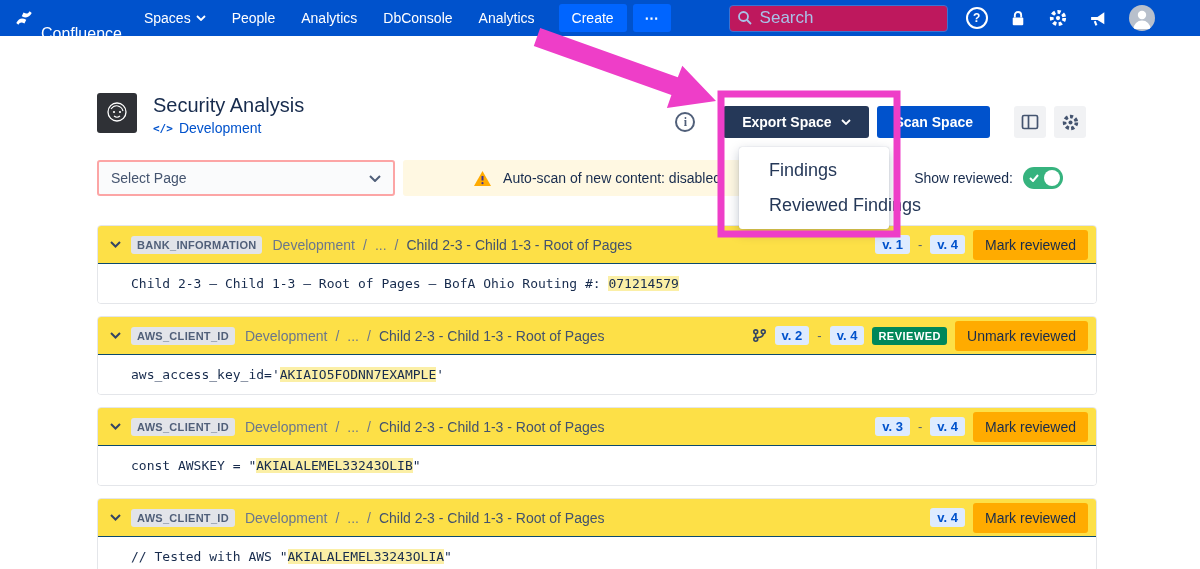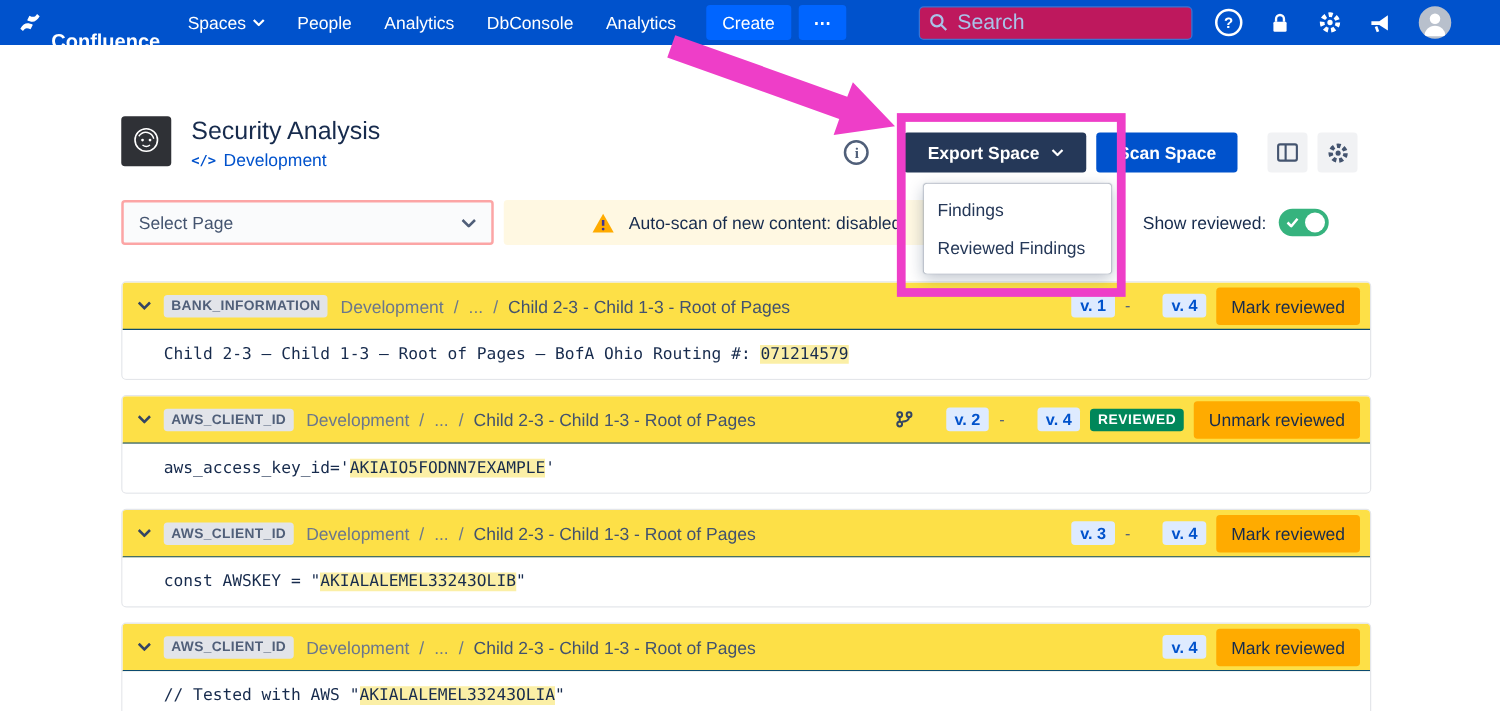--- a/index.html
+++ b/index.html
@@ -8,21 +8,21 @@
     font-family: "Liberation Sans", sans-serif;
     background:#fff; color:#172B4D; position:relative;
   }
 
   
   .navbar {
     height:36px; background:#0052CC; color:#fff;
     display:flex; align-items:center; padding:0 14px; font-size:14px;
   }
   .brand { display:flex; align-items:center; gap:7px; margin-right:22px; cursor:pointer; }
-  .brand-name { font-size:16px; font-weight:700;margin-top:31px; }
+  .brand-name { font-size:16px; font-weight:400;margin-top:31px; }
   .nav-items { display:flex; align-items:center; gap:26px; }
   .nav-item { display:flex; align-items:center; gap:5px; cursor:pointer; white-space:nowrap; }
   .btn-create {
     background:#0065FF; border:none; color:#fff; font-size:14px; font-weight:500;
     border-radius:3px; padding:6px 13px; margin-left:24px; cursor:pointer;
     font-family:inherit;
   }
   .btn-more {
     background:#0065FF; border:none; color:#fff; font-size:14px; font-weight:700;
     border-radius:3px; padding:6px 12px; margin-left:6px; cursor:pointer; font-family:inherit;
@@ -113,21 +113,21 @@
   .type-badge {
     background:#E2E4E9; color:#505F79; font-size:11px; font-weight:700; letter-spacing:0.3px;
     padding:3px 6px; border-radius:3px; white-space:nowrap;
   }
   .crumbs { display:flex; align-items:center; gap:8px; font-size:14px; white-space:nowrap; }
   .crumb.dim, .sep { color:#6B778C; }
   .crumb.last { color:#42526E; font-weight:500; }
   .head-right { margin-left:auto; display:flex; align-items:center; gap:8px; }
   .vpill {
     background:#DEEBFF; color:#0052CC; font-size:13px; font-weight:700;
-    padding:2px 7px; border-radius:3px; cursor:pointer;margin-left:18px;
+    padding:2px 7px; border-radius:3px; cursor:pointer;
   }
   .vdash { color:#505F79; font-size:13px; }
   .rev-badge {
     background:#00875A; color:#fff; font-size:11px; font-weight:700; letter-spacing:0.5px;
     padding:3px 6px; border-radius:3px;
   }
   .btn-act {
     background:#FFAB00; color:#172B4D; border:none; border-radius:3px;
     font-size:14px; font-weight:500; padding:7px 12px; cursor:pointer; white-space:nowrap;
     font-family:inherit;
@@ -136,21 +136,21 @@
     padding:12px 16px 12px 33px; font-family:"DejaVu Sans Mono", monospace;
     font-size:13px; color:#172B4D; white-space:pre; background:#fff;
   }
   .hl { background:#FBEFA6; }
 
   
   .export-menu {
     position:absolute; left:739px; top:147px; width:150px; background:#fff; border-radius:3px;
     box-shadow:0 4px 12px rgba(9,30,66,0.25), 0 0 1px rgba(9,30,66,0.3); padding:6px 0; z-index:30;
   }
-  .export-menu .mi { padding:7px 11px; font-size:14px; color:#253858; cursor:pointer; white-space:nowrap; }
+  .export-menu .mi { padding:7px 30px; font-size:18px; color:#253858; cursor:pointer; white-space:nowrap; }
 
   
   .annotation-layer {
     position:absolute; left:0; top:0; width:1200px; height:569px;
     z-index:60; pointer-events:none;
   }
 </style>
 </head>
 <body>
 

